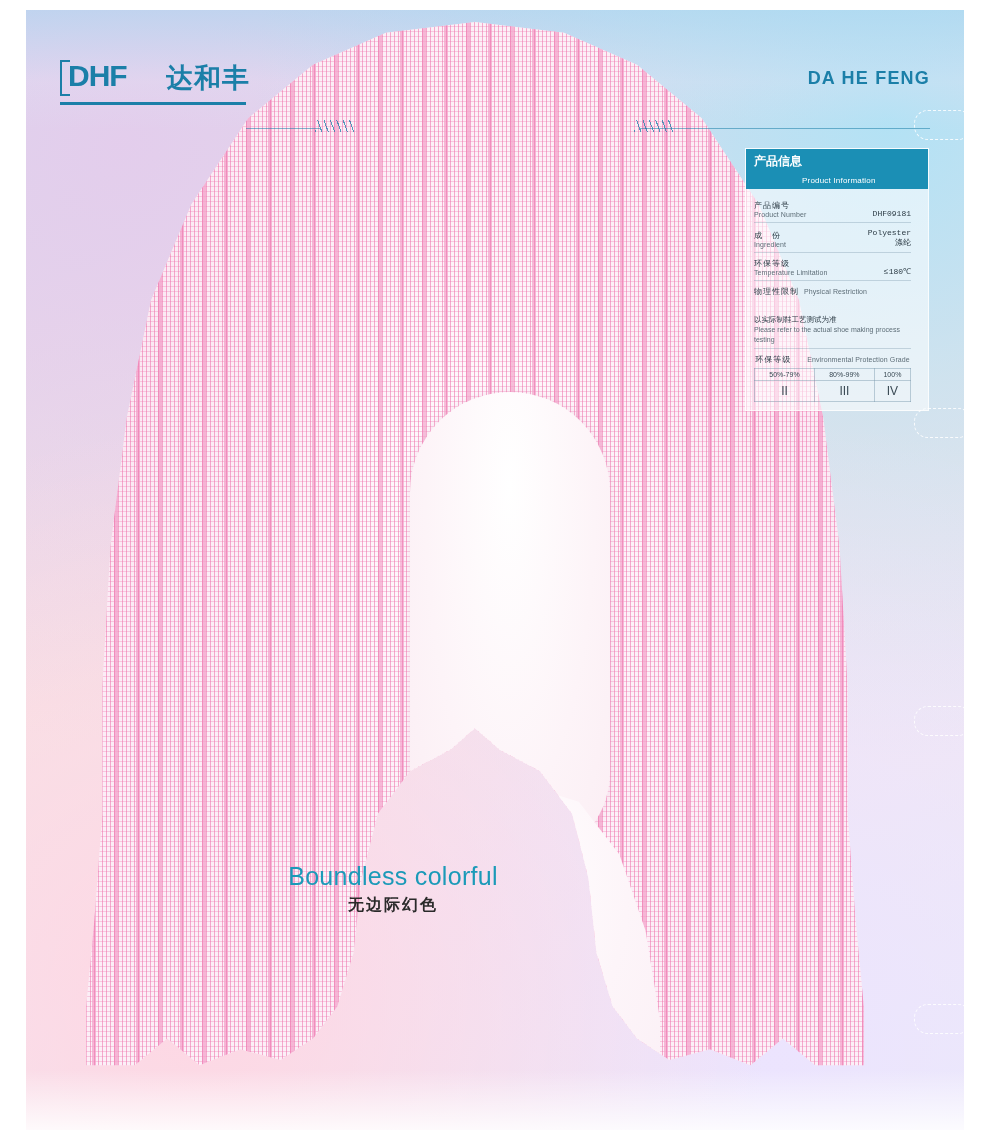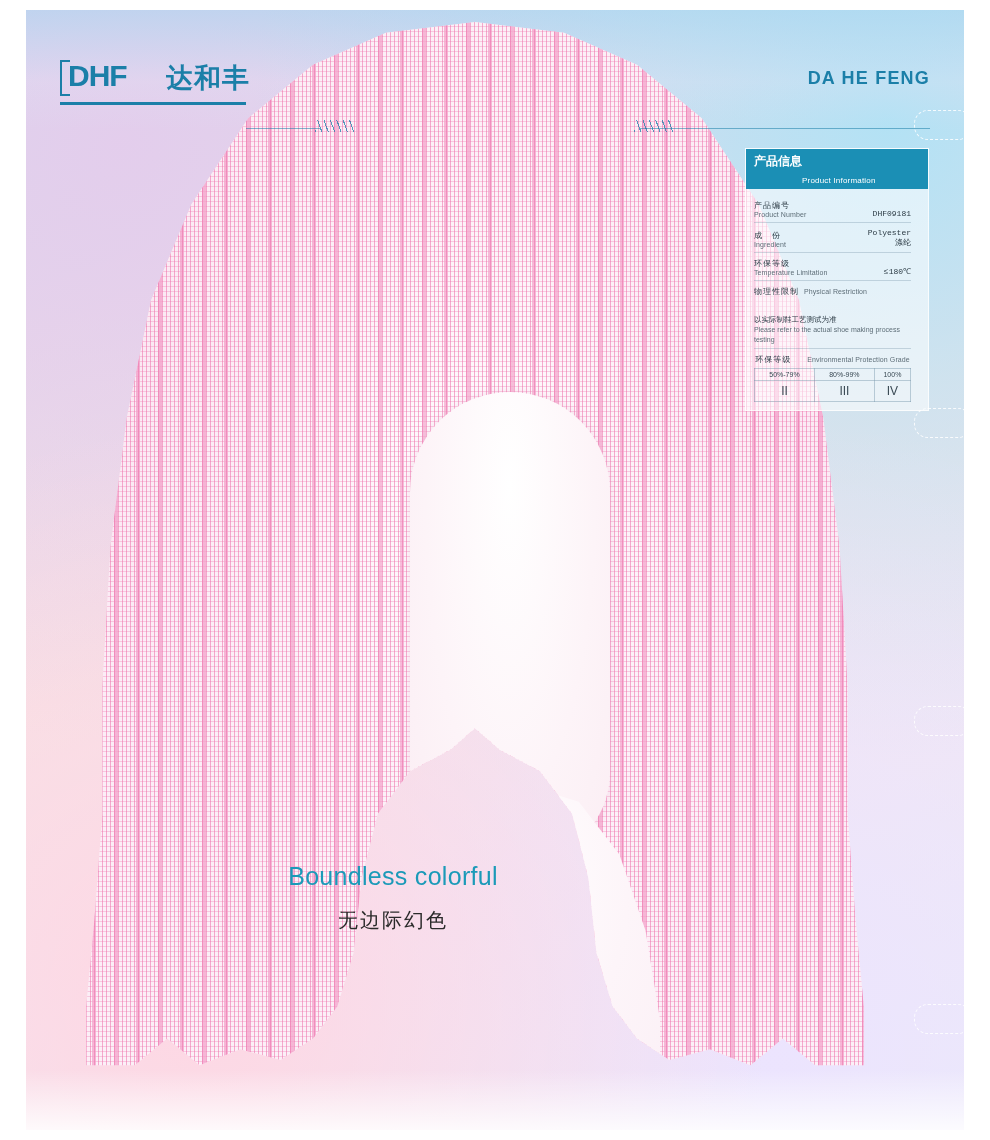--- a/index.html
+++ b/index.html
@@ -227,25 +227,26 @@
     width: 786px;
     text-align: center;
   }
   .tagline-en {
     font-size: 25px;
     color: #1b9ab8;
     font-weight: normal;
     letter-spacing: 0.3px;
   }
   .tagline-cn {
-    margin-top: 16px;
-    font-size: 20px;
+    margin-top: 4px;
+    font-size: 16px;
     color: #2a2a2a;
     letter-spacing: 2px;
     font-family: "DejaVu Sans", sans-serif;
+    font-weight: bold;
   }
 
   
   .info-card {
     position: absolute;
     left: 745px;
     top: 148px;
     width: 182px;
     background: rgba(255,255,255,0.55);
     border: 1px solid rgba(255,255,255,0.75);

